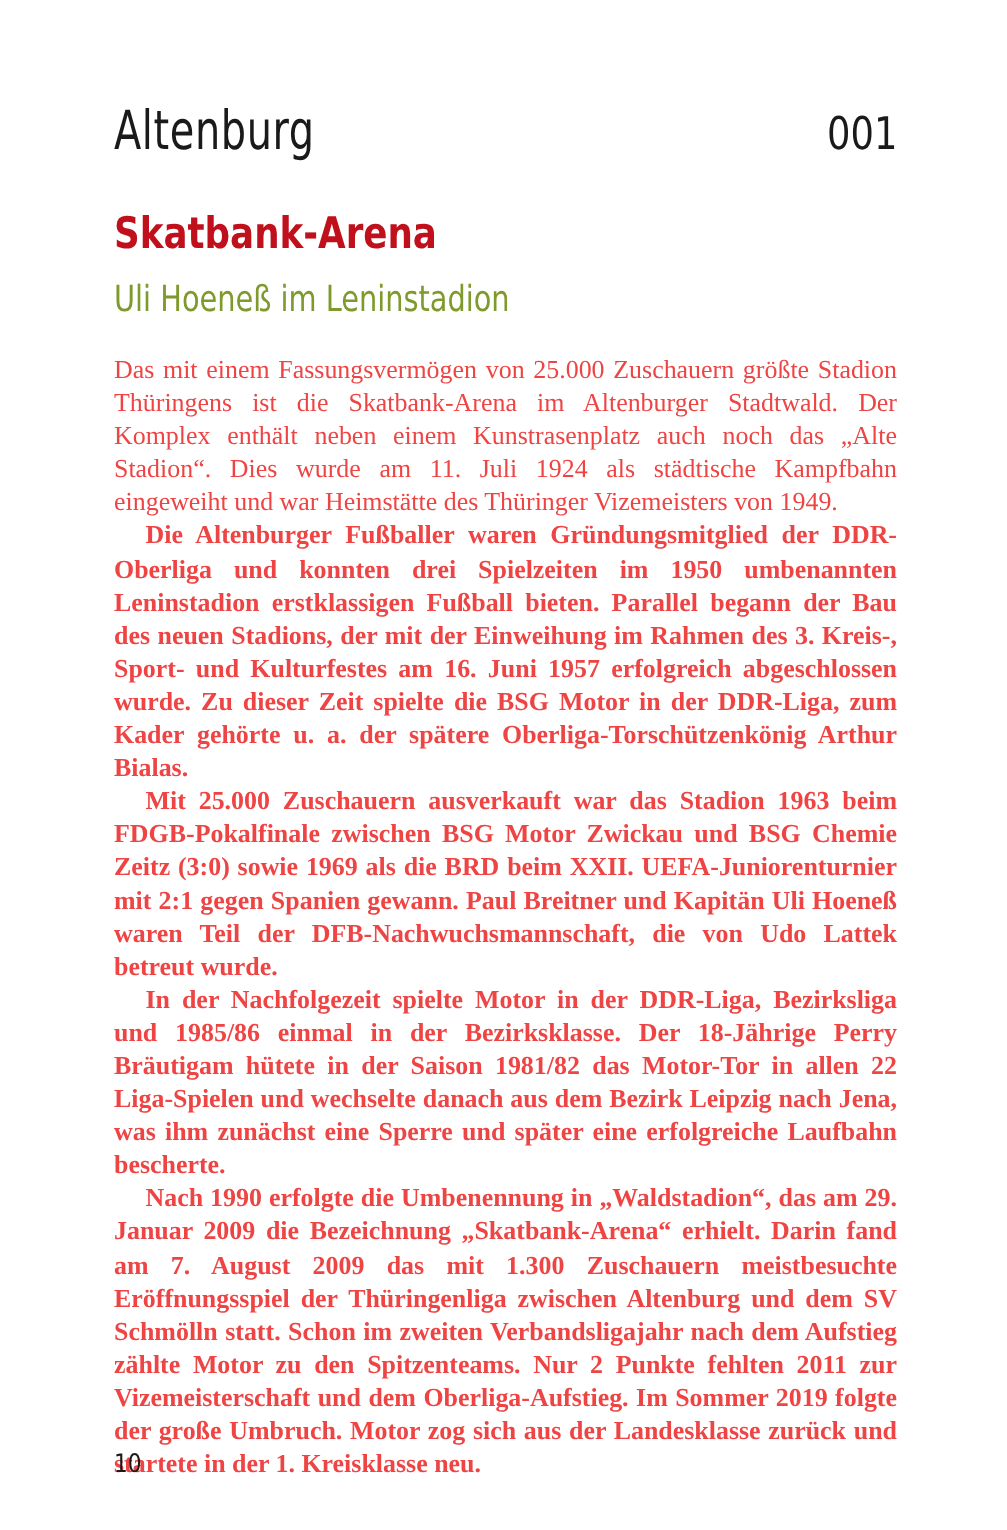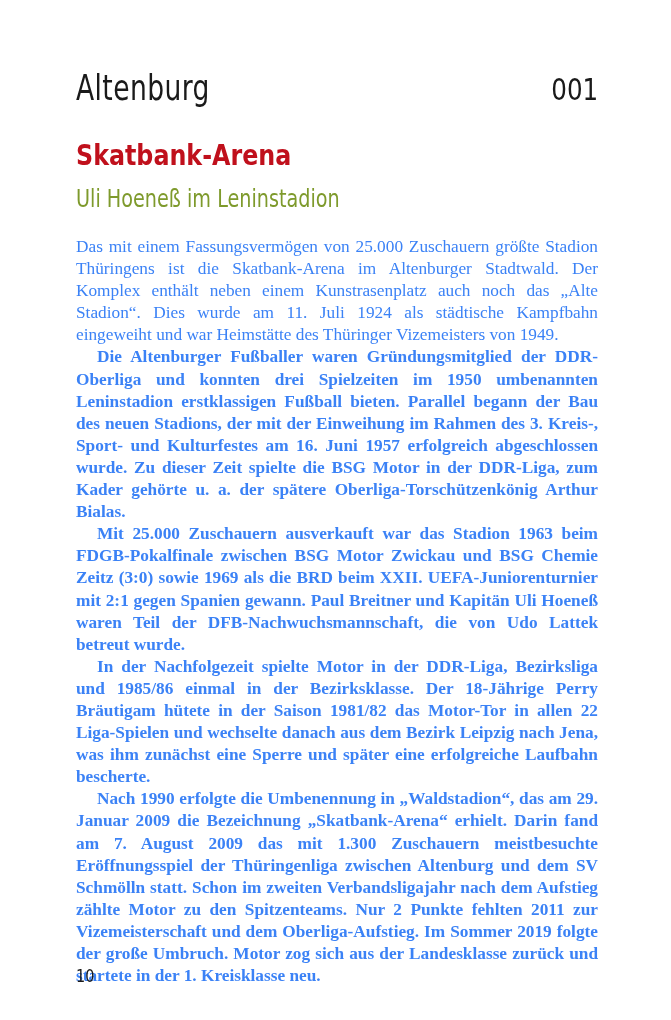--- a/index.html
+++ b/index.html
@@ -28,21 +28,21 @@
     }
     .subtitle {
       position: absolute; left: 76px; top: 187px;
       font-family: "DejaVu Sans", sans-serif;
       font-size: 24px; color: #7e9a2c; line-height: 1;
       transform: scaleX(0.80); transform-origin: left; white-space: nowrap;
     }
     .body-text {
       position: absolute; left: 76px; top: 236px; width: 522px;
       font-family: "Liberation Serif", "DejaVu Serif", serif;
-      font-size: 17.3px; line-height: 22.1px; color: #3b82f6;
+      font-size: 17.3px; line-height: 22.1px; color: #ef4444;
       text-align: justify; hyphens: manual;
     }
     .body-text p { margin: 0; text-indent: 0; }
     .body-text p + p { text-indent: 21px; font-weight: bold; }
     .page-number {
       position: absolute; left: 76px; top: 966px;
       font-family: "DejaVu Sans", sans-serif;
       font-size: 17px; color: #1a1a1a;
       transform: scaleX(0.85); transform-origin: left;
     }

